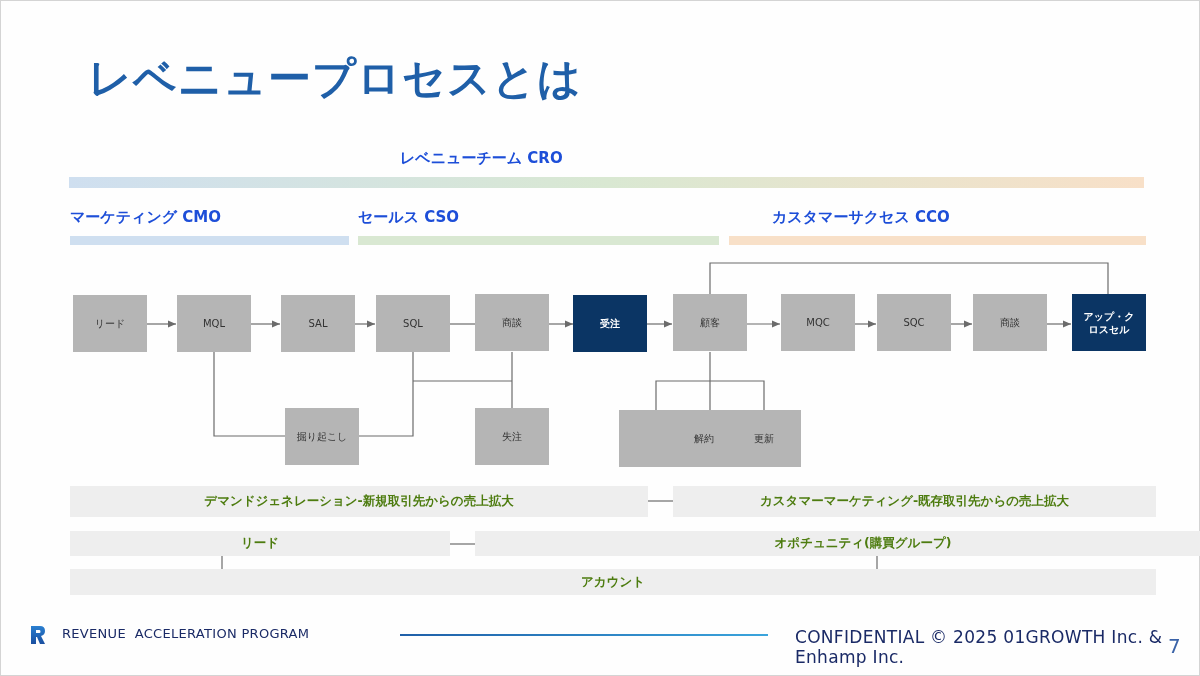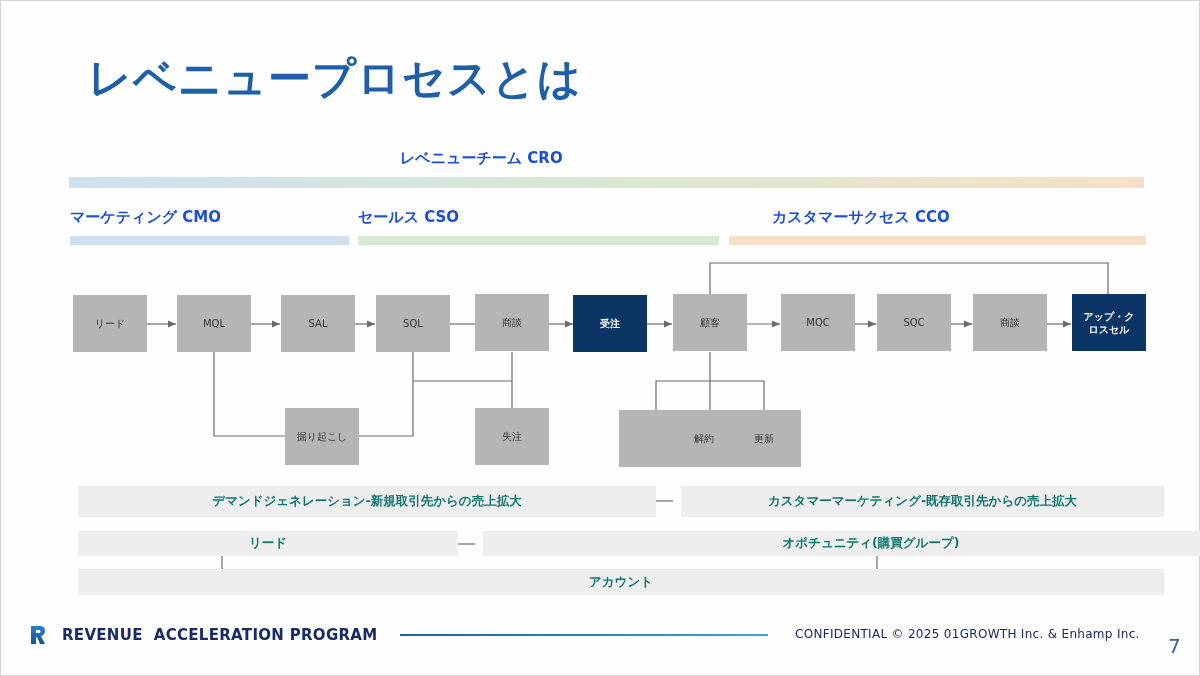--- a/index.html
+++ b/index.html
@@ -6,27 +6,27 @@
   body { width:1200px; height:676px; background:#fdfdfd; position:relative; overflow:hidden;
          font-family:"DejaVu Sans", sans-serif; }
   .frame { position:absolute; left:0; top:0; width:1198px; height:674px; border:1px solid #d4d4d4; background:#fefefe; }
   .title { position:absolute; left:56px; top:50px; font-size:43px; font-weight:bold; color:#1f5fa8; letter-spacing:1px;margin-left:32px; }
   .hdr { position:absolute; font-size:15px; font-weight:bold; color:#1d4ed8; text-align:left; }
   .bar { position:absolute; height:11px; }
   .box { position:absolute; width:74px; height:57px; background:#b5b5b5; color:#333; font-size:10px;
          display:flex; align-items:center; justify-content:center; text-align:center; line-height:13px; }
   .box.dark { background:#0b3564; color:#fff; font-weight:bold; }
   svg.lines { position:absolute; left:0; top:0; }
-  .band { position:absolute; background:#eeeeee; color:#0f766e; font-size:12.5px; font-weight:bold;
-          display:flex; align-items:center; justify-content:center;margin-left:8px; }
+  .band { position:absolute; background:#eeeeee; color:#4d7c0f; font-size:12.5px; font-weight:bold;
+          display:flex; align-items:center; justify-content:center; }
   .footer-logo { position:absolute; left:30px; top:625px; width:16px; height:20px; }
-  .footer-prog { position:absolute; left:62px; top:626px; font-size:15px; font-weight:bold; color:#1a2a66; letter-spacing:0.3px; }
+  .footer-prog { position:absolute; left:62px; top:626px; font-size:13px; font-weight:normal; color:#1a2a66; letter-spacing:0.3px; }
   .footer-line { position:absolute; left:400px; top:634px; width:368px; height:2px;
                  background:linear-gradient(90deg,#1f5fa8,#3aa4dc); }
-  .footer-conf { position:absolute; left:795px; top:627px; font-size:12px; color:#1a2a66; letter-spacing:0.3px; }
+  .footer-conf { position:absolute; left:795px; top:627px; font-size:17px; color:#1a2a66; letter-spacing:0.3px; }
   .page-num { position:absolute; left:1168px; top:634px; font-size:20px; color:#3a63a8; }
 </style>
 </head>
 <body>
 
 <div class="frame"></div>
 
 <div class="title">レベニュープロセスとは</div>
 
 <div class="hdr" style="left:400px; top:149px; width:420px;">レベニューチーム CRO</div>

